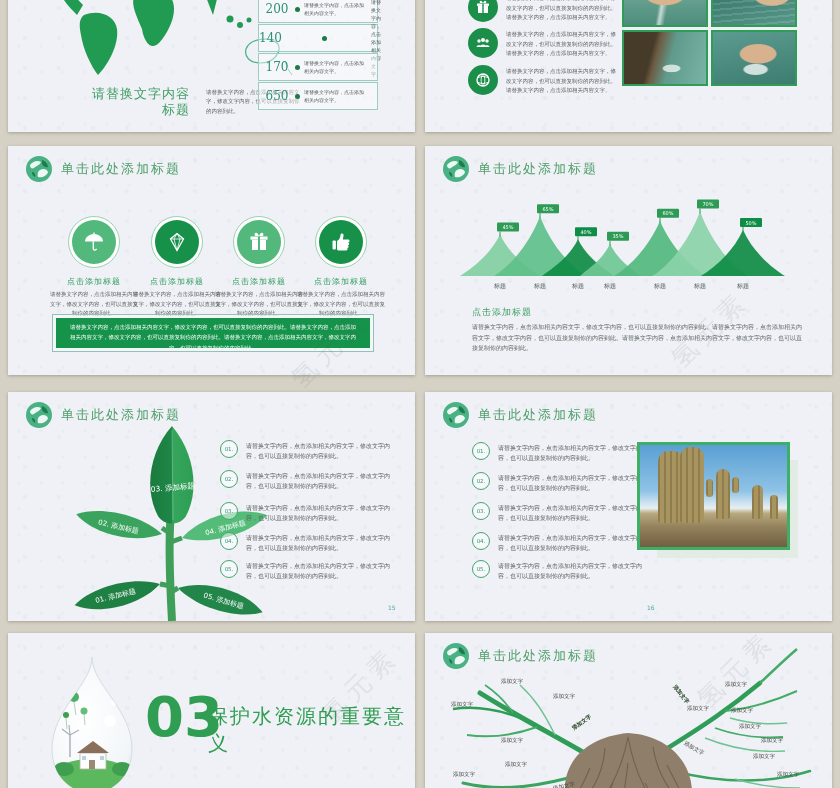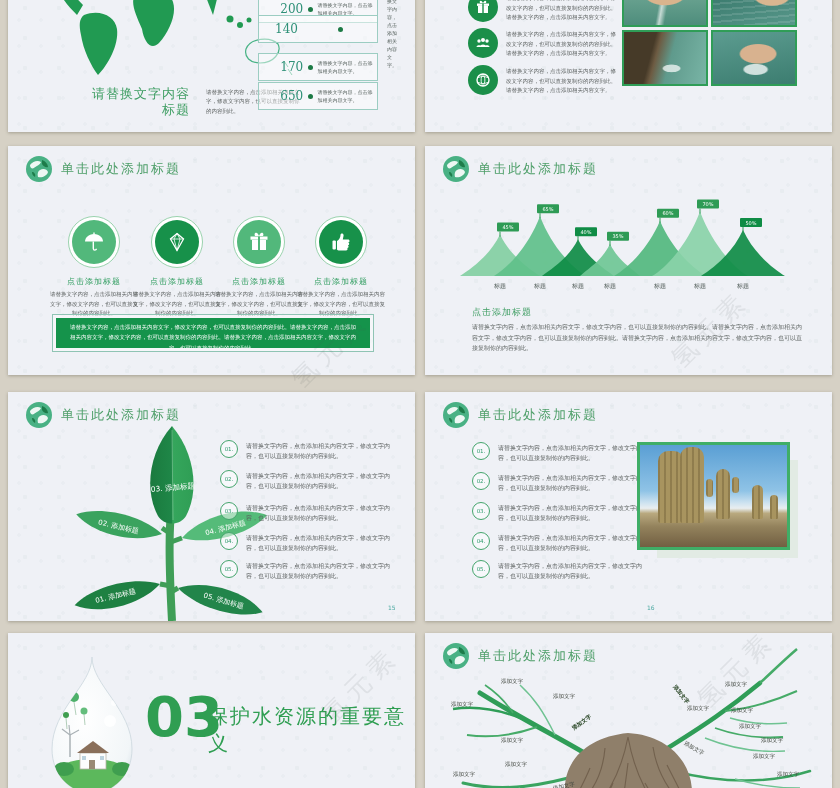--- a/index.html
+++ b/index.html
@@ -22,21 +22,21 @@
   .hdr{position:absolute;left:18px;top:10px;display:flex;align-items:center;gap:9px;}
   .hdr .ht{font-size:13px;color:#4d9e68;letter-spacing:2px;}
   .globe{width:26px;height:26px;display:block;}
   
   .a-title{position:absolute;left:60px;top:183px;width:122px;text-align:right;
     font-size:13px;line-height:1.25;color:#3f9e63;letter-spacing:1px;}
   .a-para{position:absolute;left:198px;top:185px;width:98px;font-size:5.5px;color:#5a5f5e;line-height:1.7;}
   .sbox{position:absolute;left:250px;width:118px;height:26px;border:1px solid #9ccdc2;
     background:rgba(255,255,255,.45);display:flex;align-items:center;}
   .sval{width:36px;text-align:center;font-family:"DejaVu Serif","Liberation Serif",serif;
-    font-size:12px;color:#2e9077;margin-left:16px;}
+    font-size:12px;color:#2e9077;}
   .sdot{width:5px;height:5px;border-radius:50%;background:#1c7a45;flex:none;}
   .stxt{font-size:5px;color:#55605c;line-height:1.6;margin-left:4px;width:64px;}
   
   .b-item{position:absolute;display:flex;gap:8px;align-items:flex-start;}
   .b-ic{width:30px;height:30px;border-radius:50%;background:#1b8f49;flex:none;
     display:flex;align-items:center;justify-content:center;}
   .b-tx{width:114px;font-size:5.5px;color:#5a5f5e;line-height:1.75;padding-top:2px;}
   .pgrid{position:absolute;left:197px;top:68px;width:178px;}
   .pcell{position:absolute;width:82px;height:52px;border:2px solid #2f9d57;}
   .ph1{background:
@@ -116,21 +116,21 @@
     <div>请替换文字内容</div>
     <div>标题</div>
   </div>
   <div class="a-para">请替换文字内容，点击添加相关内容文字，修改文字内容，也可以直接复制你的内容到此。</div>
 
   <div class="sbox" style="top:92px;">
     <div class="sval">200</div>
     <div class="sdot"></div>
     <div class="stxt">请替换文字内容，点击添加相关内容文字。</div>
   </div>
-  <div class="sbox" style="top:112px;gap:40px;">
+  <div class="sbox" style="top:121px;gap:40px;">
     <div class="sval">140</div>
     <div class="sdot"></div>
     <div class="stxt">请替换文字内容，点击添加相关内容文字。</div>
   </div>
   <div class="sbox" style="top:150px;">
     <div class="sval">170</div>
     <div class="sdot"></div>
     <div class="stxt">请替换文字内容，点击添加相关内容文字。</div>
   </div>
   <div class="sbox" style="top:179px;">

